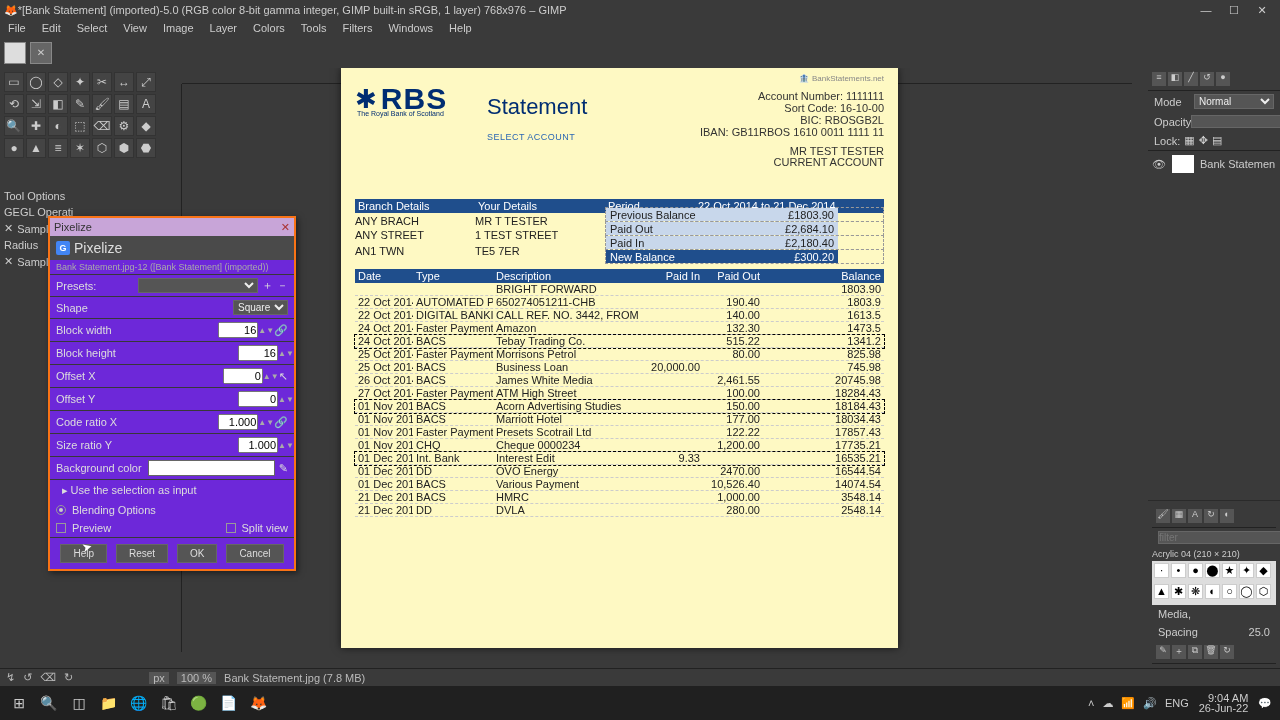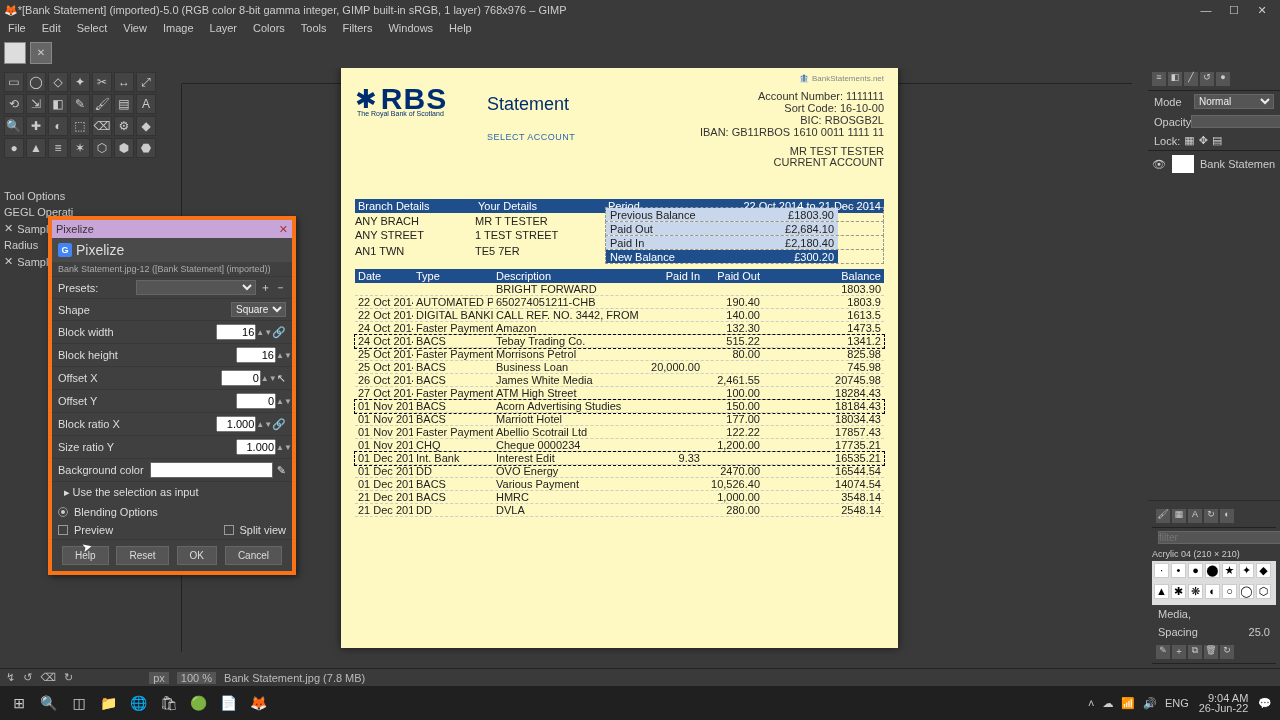--- a/index.html
+++ b/index.html
@@ -13,21 +13,21 @@
 .tabstrip .tab{width:22px;height:22px;background:#ddd;border:1px solid #888;margin-right:4px}
 .tabstrip .tab.close{background:#666;font-size:10px;text-align:center;color:#ccc;line-height:20px;cursor:pointer}
 .mainrow{display:flex;height:600px;background:#3a3a3a}
 
 .toolbox{width:166px;background:#3a3a3a;color:#ccc;padding:4px}
 .toolgrid{display:flex;flex-wrap:wrap;gap:2px}
 .toolgrid span{width:20px;height:20px;background:#444;display:flex;align-items:center;justify-content:center;font-size:12px;cursor:pointer;border:1px solid #333}
 .toolops{margin-top:30px;font-size:10px}
 .toolops .row{display:flex;align-items:center;padding:2px 0}
 
-.dialog{position:absolute;left:48px;top:216px;width:248px;background:#404040;border:4px solid #f97316;box-shadow:2px 2px 6px rgba(0,0,0,.5);color:#ddd;font-size:10px;z-index:50}
+.dialog{position:absolute;left:48px;top:216px;width:248px;background:#6d28d9;border:2px solid #f97316;box-shadow:2px 2px 6px rgba(0,0,0,.5);color:#ddd;font-size:10px;z-index:50}
 .dialog .dtitle{height:18px;background:#c8a5d8;color:#333;display:flex;align-items:center;padding:0 4px;font-size:11px}
 .dialog .dtitle .x{margin-left:auto;cursor:pointer;color:#a33}
 .dialog .dhead{padding:4px 6px;background:#4a4a4a;display:flex;align-items:center}
 .dialog .dhead .gicon{width:14px;height:14px;background:#4285f4;color:#fff;font-weight:bold;display:inline-flex;align-items:center;justify-content:center;border-radius:2px;margin-right:4px;font-size:9px}
 .dialog .dhead .dt{font-size:14px;font-weight:500}
 .dialog .sub{padding:2px 6px;font-size:9px;color:#aaa}
 .dialog .field{display:flex;align-items:center;padding:3px 6px;border-top:1px solid #383838}
 .dialog .field .lbl{flex:1}
 .dialog .field select,.dialog .field input[type=text]{background:#555;border:1px solid #666;color:#eee;font-size:10px}
 .dialog .field .num{width:40px;text-align:right}
@@ -46,28 +46,28 @@
 .ruler-v{position:absolute;top:16px;left:0;bottom:16px;width:16px;background:#3a3a3a;border-right:1px solid #222}
 .canvas{position:absolute;left:175px;top:0;width:557px;height:580px;background:#fef9c3;box-shadow:0 0 8px rgba(0,0,0,.6)}
 
 .doc{padding:10px 14px;font-family:Arial,sans-serif;font-size:8px;color:#222;position:relative}
 .watermark{position:absolute;right:14px;top:6px;font-size:8px;color:#888}
 .watermark::before{content:"🏦 ";font-size:8px}
 .logo{display:flex;align-items:flex-end;margin-top:8px}
 .logo .asterisk{color:#002d72;font-size:26px;margin-right:4px;line-height:22px}
 .logo .rbs{color:#002d72;font-size:30px;font-weight:bold;letter-spacing:1px;line-height:26px}
 .logo .sub{color:#002d72;font-size:7px;margin-top:-2px;margin-left:2px}
-.stmt{color:#002d72;font-size:18px;position:absolute;left:146px;top:26px}
+.stmt{color:#002d72;font-size:22px;position:absolute;left:146px;top:26px}
 .selacct{color:#2b67b3;font-size:9px;position:absolute;left:146px;top:64px;letter-spacing:.5px}
 .acctinfo{position:absolute;right:14px;top:22px;text-align:right;font-size:8px;line-height:12px;color:#333}
 .acctholder{position:absolute;right:14px;top:78px;text-align:right;font-size:8px;line-height:11px;color:#333}
 .tables{margin-top:82px}
 .hdrrow{display:flex;background:#1f4e8c;color:#fff;height:14px;font-size:8px;font-weight:500}
 .hdrrow>div{padding:1px 3px}
-.col-br{width:120px}.col-yd{width:130px}.col-pe{width:90px}.col-pe2{flex:1;text-align:right}
+.col-br{width:120px}.col-yd{width:130px}.col-pe{width:90px}.col-pe2{flex:1;text-align:left}
 .detrow{display:flex;font-size:8px;margin-top:2px}
 .detrow .c1{width:120px}.detrow .c2{width:130px}
 .sumtable{margin-left:250px;margin-top:-50px;font-size:8px}
 .sumtable .r{display:flex;height:15px;border:1px dashed #999;margin-bottom:-1px}
 .sumtable .r .l{width:120px;padding:1px 4px;background:#c8d7eb}
 .sumtable .r .v{width:112px;padding:1px 4px;text-align:right;background:#c8d7eb}
 .sumtable .r.nb .l,.sumtable .r.nb .v{background:#1f4e8c;color:#fff}
 .txhdr{display:flex;background:#1f4e8c;color:#fff;font-size:8px;height:14px;margin-top:6px}
 .txhdr>div{padding:1px 3px}
 .tc-d{width:58px}.tc-t{width:80px}.tc-de{width:145px}.tc-pi{width:65px;text-align:right}.tc-po{width:60px;text-align:right}.tc-b{flex:1;text-align:right}
@@ -342,21 +342,21 @@
                 <div class="tc-d">01 Nov 2014</div>
                 <div class="tc-t">BACS</div>
                 <div class="tc-de">Marriott Hotel</div>
                 <div class="tc-pi"></div>
                 <div class="tc-po">177.00</div>
                 <div class="tc-b">18034.43</div>
               </div>
               <div class="txrow">
                 <div class="tc-d">01 Nov 2014</div>
                 <div class="tc-t">Faster Payment</div>
-                <div class="tc-de">Abellio Scotrail Ltd</div>
+                <div class="tc-de">Presets Scotrail Ltd</div>
                 <div class="tc-pi"></div>
                 <div class="tc-po">122.22</div>
                 <div class="tc-b">17857.43</div>
               </div>
               <div class="txrow">
                 <div class="tc-d">01 Nov 2014</div>
                 <div class="tc-t">CHQ</div>
                 <div class="tc-de">Cheque 0000234</div>
                 <div class="tc-pi"></div>
                 <div class="tc-po">1,200.00</div>
@@ -517,21 +517,21 @@
       <input class="num" value="0" style="">
       <span class="spin">▲▼</span>
       <span style="margin-left:6px">↖</span>
     </div>
  <div class="field">
       <span class="lbl">Offset Y</span>
       <input class="num" value="0" style="">
       <span class="spin">▲▼</span>
     </div>
  <div class="field">
-      <span class="lbl">Block ratio X</span>
+      <span class="lbl">Code ratio X</span>
       <input class="num" value="1.000" style="">
       <span class="spin">▲▼</span>
       <span style="margin-left:6px">🔗</span>
     </div>
  <div class="field">
       <span class="lbl">Size ratio Y</span>
       <input class="num" value="1.000" style="">
       <span class="spin">▲▼</span>
     </div>
  <div class="field">

